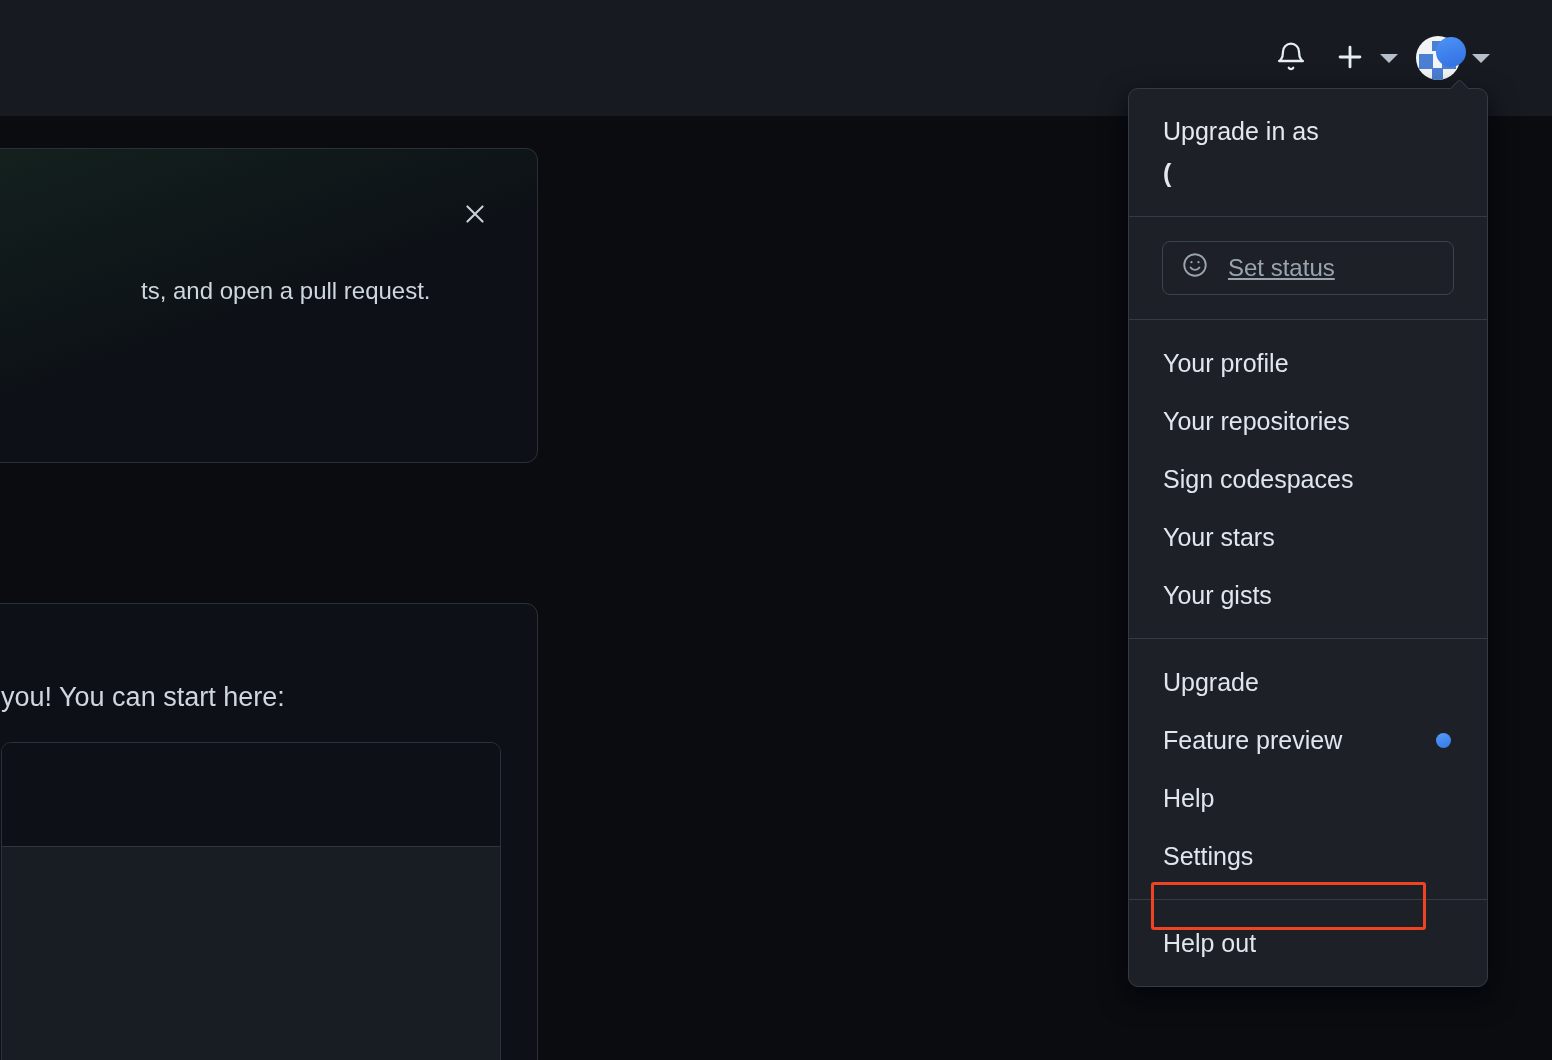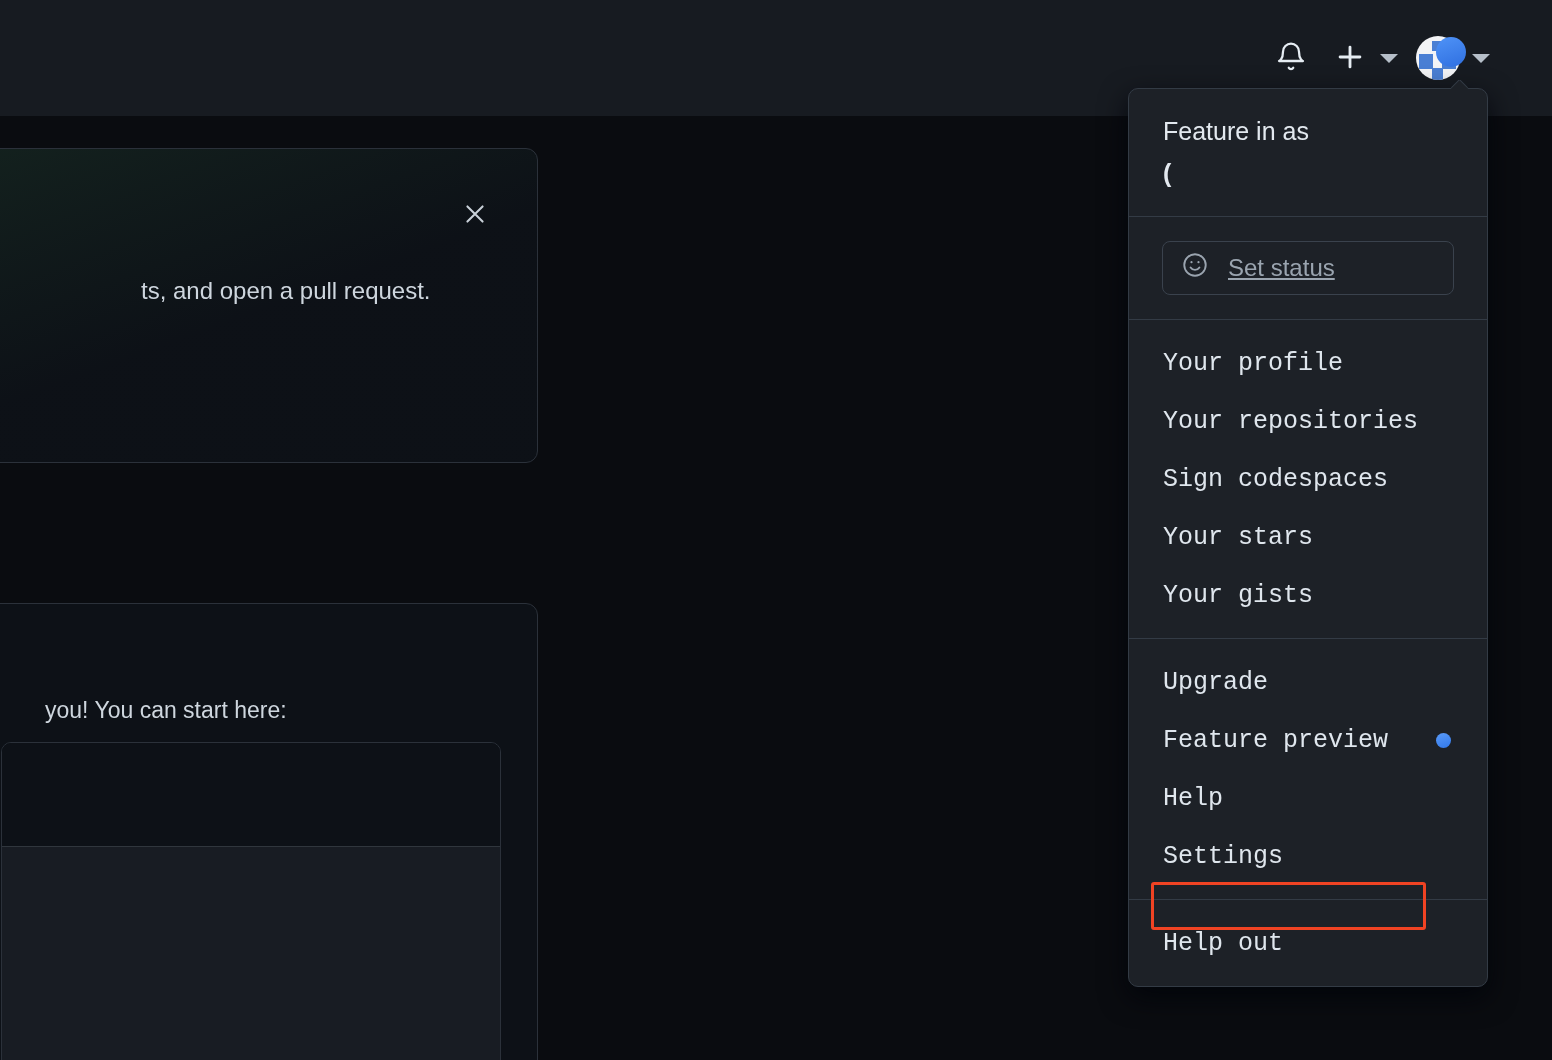--- a/index.html
+++ b/index.html
@@ -134,25 +134,24 @@
   }
 
   #card-start {
     left: -420px; top: 603px;
     width: 958px; height: 470px;
   }
 
   #card-start-text {
     position: absolute;
     left: 420px;
-    top: 93px;
-    font-size: 23px;
+    top: 78px;
+    font-size: 27px;
     color: #ced6de;
     white-space: nowrap;
-    padding-left: 44px;
   }
 
   #inner-panel {
     position: absolute;
     left: 420px;
     top: 138px;
     width: 500px;
     height: 330px;
     border: 1px solid #2b313a;
     border-radius: 10px;
@@ -246,21 +245,20 @@
     position: relative;
     display: flex;
     align-items: center;
     justify-content: space-between;
     padding: 0 34px 0 34px;
     height: 58px;
     font-size: 25px;
     color: #dfe6ed;
     cursor: pointer;
     text-decoration: none;
-    font-family: Liberation Mono, monospace;
   }
 
   .dd-item-label { line-height: 1; }
 
   .blue-dot {
     width: 15px; height: 15px;
     border-radius: 50%;
     background: linear-gradient(160deg, #5a9bf8 0%, #3178ea 100%);
     flex: none;
     margin-right: 2px;
@@ -335,21 +333,21 @@
     <div id="inner-panel">
       <div id="inner-panel-head"></div>
       <div id="inner-panel-body"></div>
     </div>
   </div>
 
   <div id="dropdown">
     <div id="dd-caret"></div>
 
     <div id="dd-signed" class="dd-section">
-      <div id="dd-signed-label">Feature in as</div>
+      <div id="dd-signed-label">Upgrade in as</div>
       <div id="dd-username">(</div>
     </div>
 
     <div class="dd-divider"></div>
 
     <div id="dd-status-wrap" class="dd-section">
       <button id="set-status-btn">
         <span>
           <svg width="28" height="28" viewBox="0 0 24 24" fill="none" stroke="#9aa4af" stroke-width="1.6" stroke-linecap="round">
             <circle cx="12" cy="12" r="9.2"></circle>

